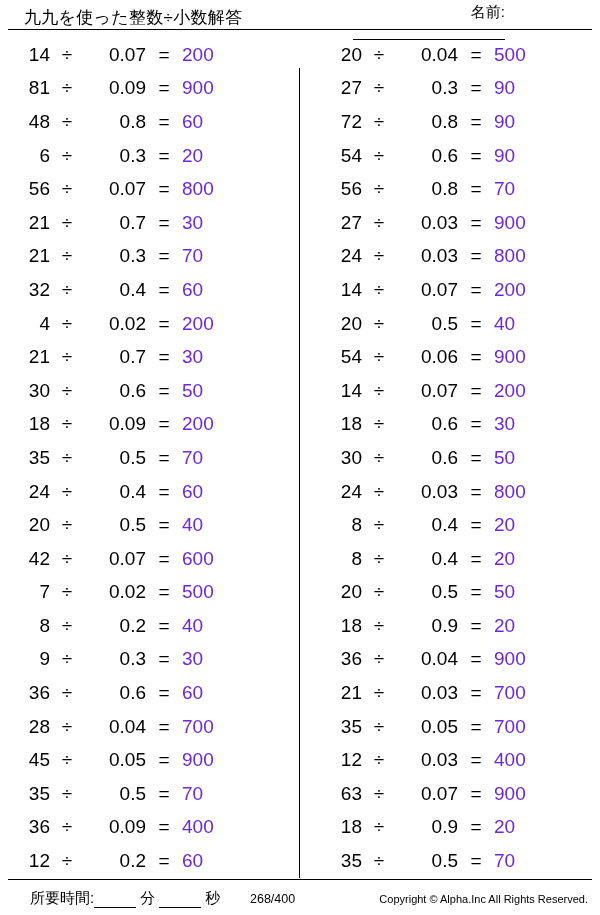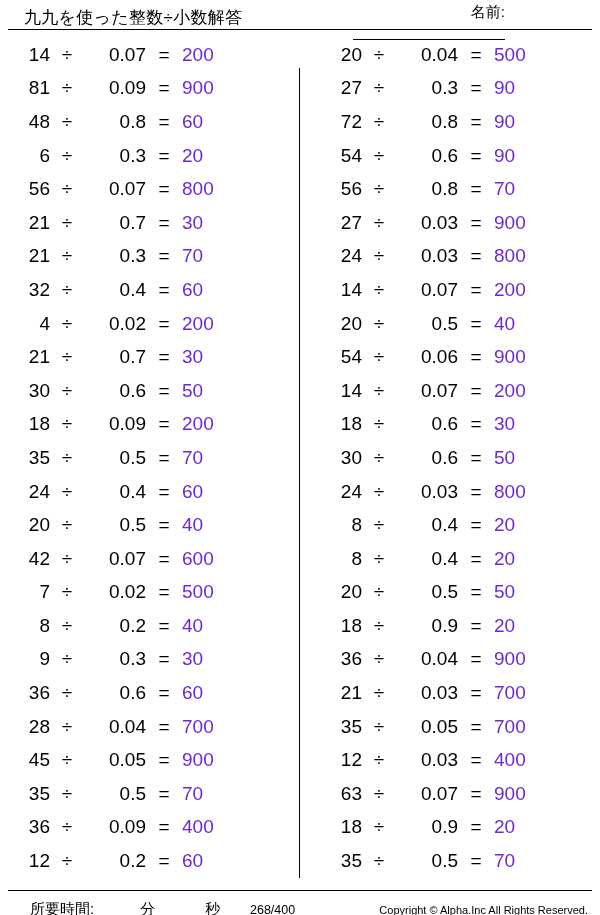--- a/index.html
+++ b/index.html
@@ -109,21 +109,21 @@
   .operand-b { width: 62px; text-align: right; }
   .eq        { width: 36px; }
   .answer    { width: 60px; text-align: left; color: #6d28d9; }
 
   
   .footer {
     position: absolute;
     left: 0;
     bottom: 0;
     width: 600px;
-    height: 25px;
+    height: 36px;
   }
   .footer-rule {
     position: absolute;
     left: 8px;
     top: 0;
     width: 584px;
     height: 0;
     border-top: 1.1px solid #000;
   }
   .time-block {

